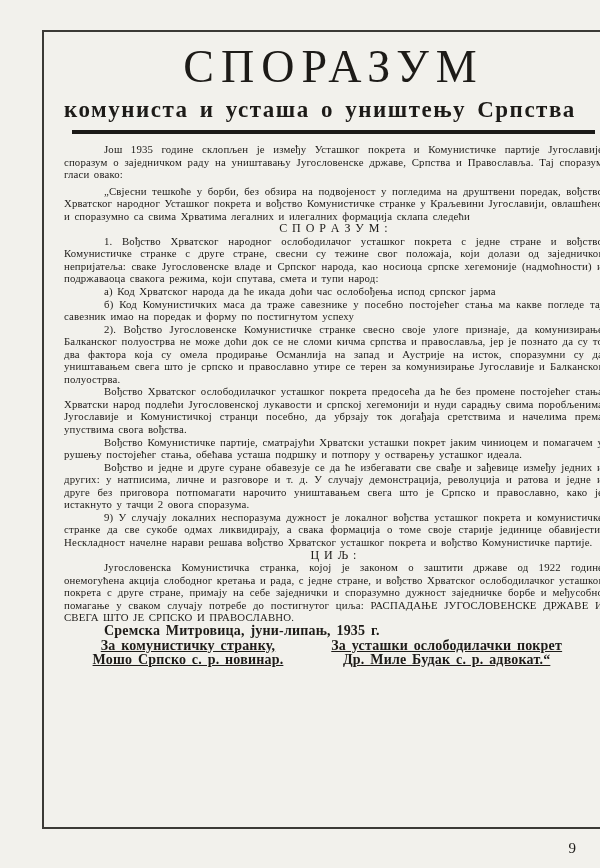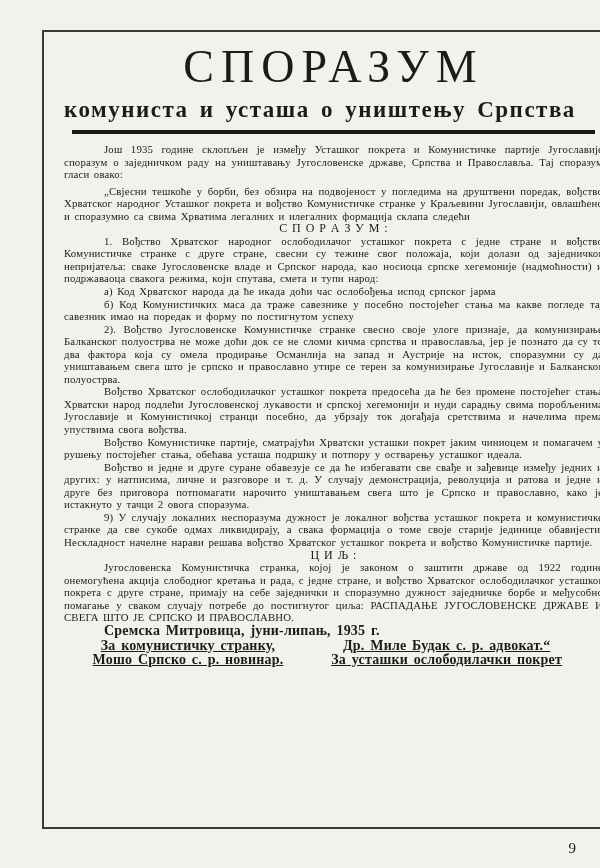--- a/index.html
+++ b/index.html
@@ -116,21 +116,21 @@
   </div>
 
   <div class="sig-block">
     <div class="dateline">Сремска Митровица, јуни-липањ, 1935 г.</div>
     <div class="sig-cols">
       <div class="sig-col left">
         <div>За комунистичку странку,</div>
         <div>Мошо Српско с. р. новинар.</div>
       </div>
       <div class="sig-col right">
+        <div>За усташки ослободилачки покрет</div>
         <div>Др. Миле Будак с. р. адвокат.“</div>
-        <div>За усташки ослободилачки покрет</div>
       </div>
     </div>
   </div>
 
 </div>
 
 <div class="page-number">9</div>
 
 </body></html>

